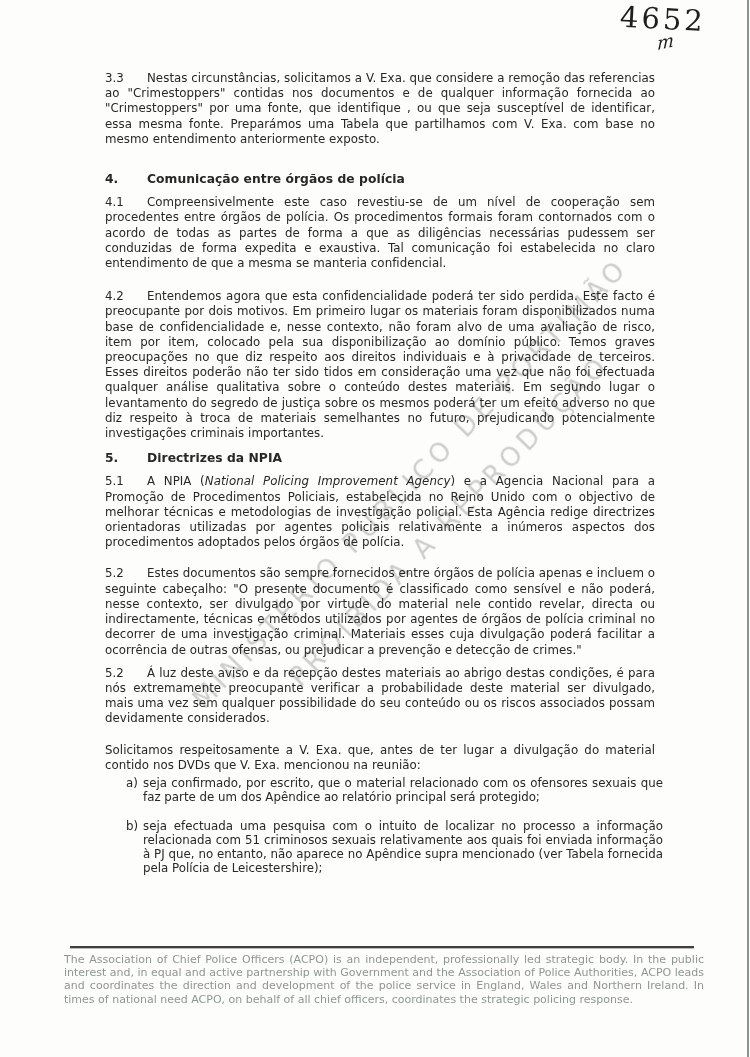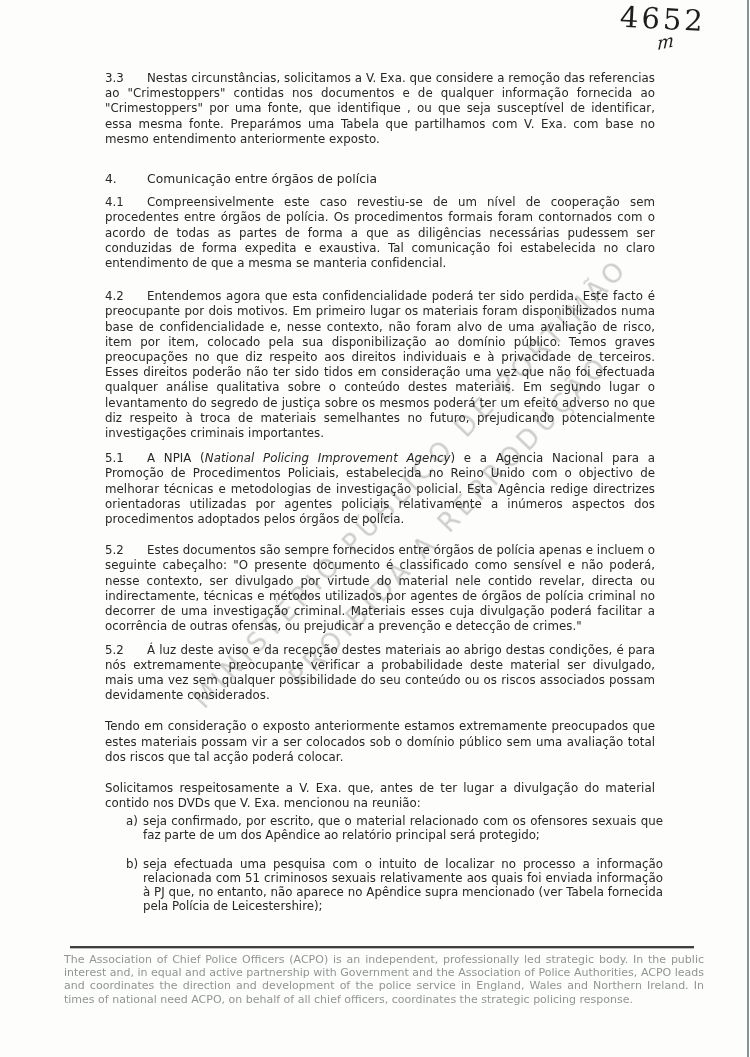--- a/index.html
+++ b/index.html
@@ -51,21 +51,21 @@
   }
   .para {
     margin: 8px;
     font-size: 11.8px;
     line-height: 15.2px;
     text-align: justify;
     letter-spacing: 0.05px;
     color: #272727;
   }
   .para .num { display: inline-block; width: 42px; }
-  .heading { font-weight: normal; font-size: 12.3px; }
+  .heading { font-weight: bold; font-size: 12.3px; }
   .italic { font-style: italic; }
   .list-item {
     margin: 0;
     font-size: 11.8px;
     line-height: 14px;
     text-align: justify;
     color: #272727;
     padding-left: 46px;
     text-indent: -17px;
   }
@@ -117,28 +117,28 @@
   <div class="content">
 
     <p class="para mb25"><span class="num">3.3</span><span>Nestas circunstâncias, solicitamos a V. Exa. que considere a remoção das referencias ao "Crimestoppers" contidas nos documentos e de qualquer informação fornecida ao "Crimestoppers" por uma fonte, que identifique , ou que seja susceptível de identificar, essa mesma fonte. Preparámos uma Tabela que partilhamos com V. Exa. com base no mesmo entendimento anteriormente exposto.</span></p>
 
     <p class="para heading mb4"><span class="num">4.</span><span>Comunicação entre órgãos de polícia</span></p>
 
     <p class="para mb18"><span class="num">4.1</span><span>Compreensivelmente este caso revestiu-se de um nível de cooperação sem procedentes entre órgãos de polícia. Os procedimentos formais foram contornados com o acordo de todas as partes de forma a que as diligências necessárias pudessem ser conduzidas de forma expedita e exaustiva. Tal comunicação foi estabelecida no claro entendimento de que a mesma se manteria confidencial.</span></p>
 
     <p class="para mb10"><span class="num">4.2</span><span>Entendemos agora que esta confidencialidade poderá ter sido perdida. Este facto é preocupante por dois motivos. Em primeiro lugar os materiais foram disponibilizados numa base de confidencialidade e, nesse contexto, não foram alvo de uma avaliação de risco, item por item, colocado pela sua disponibilização ao domínio público. Temos graves preocupações no que diz respeito aos direitos individuais e à privacidade de terceiros. Esses direitos poderão não ter sido tidos em consideração uma vez que não foi efectuada qualquer análise qualitativa sobre o conteúdo destes materiais. Em segundo lugar o levantamento do segredo de justiça sobre os mesmos poderá ter um efeito adverso no que diz respeito à troca de materiais semelhantes no futuro, prejudicando potencialmente investigações criminais importantes.</span></p>
 
+    <p class="para heading mb4"><span class="num">5.</span><span>Directrizes da NPIA</span></p>
 
     <p class="para mb16"><span class="num">5.1</span><span>A NPIA (</span><span class="italic">National Policing Improvement Agency</span><span>) e a Agencia Nacional para a Promoção de Procedimentos Policiais, estabelecida no Reino Unido com o objectivo de melhorar técnicas e metodologias de investigação policial. Esta Agência redige directrizes orientadoras utilizadas por agentes policiais relativamente a inúmeros aspectos dos procedimentos adoptados pelos órgãos de polícia.</span></p>
 
     <p class="para mb3"><span class="num">5.2</span><span>Estes documentos são sempre fornecidos entre órgãos de polícia apenas e incluem o seguinte cabeçalho: "O presente documento é classificado como sensível e não poderá, nesse contexto, ser divulgado por virtude do material nele contido revelar, directa ou indirectamente, técnicas e métodos utilizados por agentes de órgãos de polícia criminal no decorrer de uma investigação criminal. Materiais esses cuja divulgação poderá facilitar a ocorrência de outras ofensas, ou prejudicar a prevenção e detecção de crimes."</span></p>
 
     <p class="para mb16"><span class="num">5.2</span><span>Á luz deste aviso e da recepção destes materiais ao abrigo destas condições, é para nós extremamente preocupante verificar a probabilidade deste material ser divulgado, mais uma vez sem qualquer possibilidade do seu conteúdo ou os riscos associados possam devidamente considerados.</span></p>
 
-    <p class="para mb16">Tendo em consideração o exposto anteriormente estamos extremamente preocupados que estes materiais possam vir a ser colocados sob o domínio público sem uma avaliação total dos riscos que tal acção poderá colocar.</p>
 
     <p class="para mb3">Solicitamos respeitosamente a V. Exa. que, antes de ter lugar a divulgação do material contido nos DVDs que V. Exa. mencionou na reunião:</p>
 
     <p class="list-item mb15"><span class="marker">a)</span><span>seja confirmado, por escrito, que o material relacionado com os ofensores sexuais que faz parte de um dos Apêndice ao relatório principal será protegido;</span></p>
 
     <p class="list-item"><span class="marker">b)</span><span>seja efectuada uma pesquisa com o intuito de localizar no processo a informação relacionada com 51 criminosos sexuais relativamente aos quais foi enviada informação à PJ que, no entanto, não aparece no Apêndice supra mencionado (ver Tabela fornecida pela Polícia de Leicestershire);</span></p>
 
   </div>
 
   <div class="footer-rule"></div>

